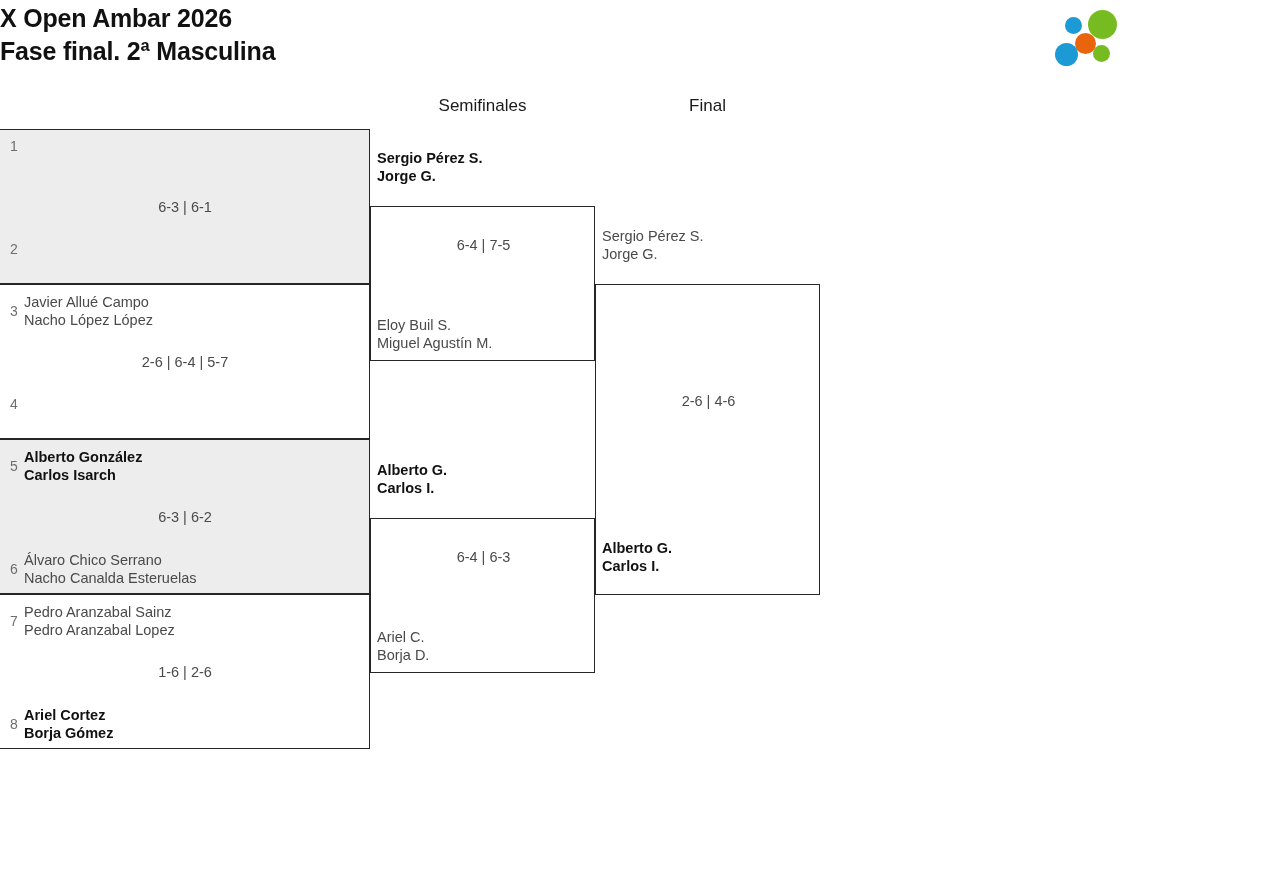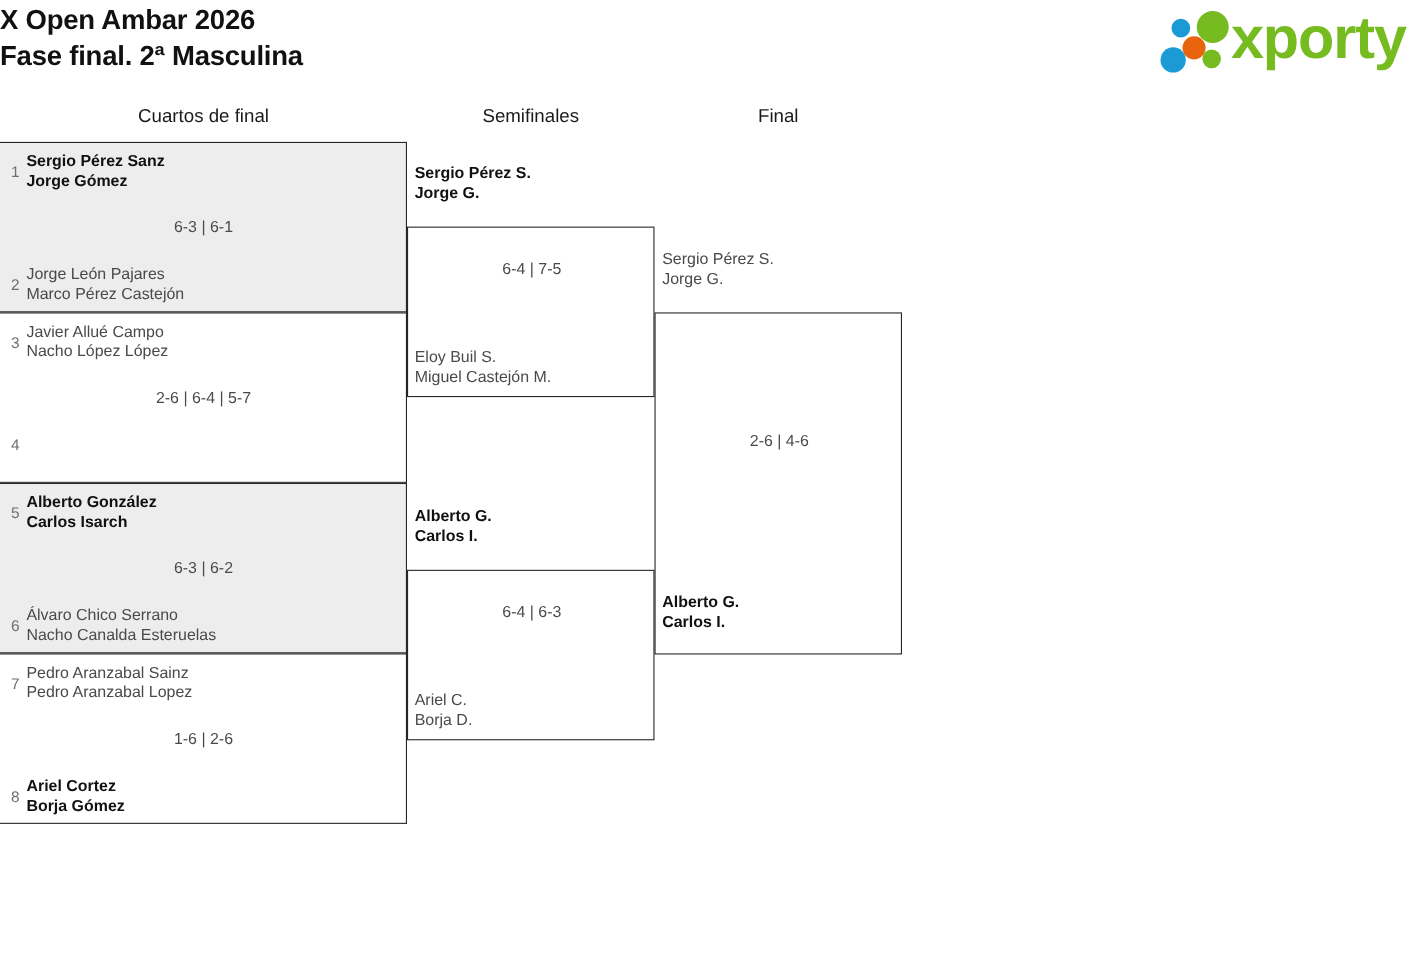--- a/index.html
+++ b/index.html
@@ -181,45 +181,35 @@
     </div>
 
     <div class="logo">
       <div class="logo-dots">
         <span class="dot dot-blue-top"></span>
         <span class="dot dot-orange"></span>
         <span class="dot dot-blue-bot"></span>
         <span class="dot dot-green-big"></span>
         <span class="dot dot-green-sm"></span>
       </div>
-      <div class="logo-word">xporty</div>
     </div>
   </div>
 
-  <div class="round-header rh-qf">Cuartos de final</div>
   <div class="round-header rh-sf">Semifinales</div>
   <div class="round-header rh-f">Final</div>
 
   <div class="bracket">
 
     <div class="qf-match qf-m1 shaded">
       <div class="team qf-top">
         <span class="seed">1</span>
-        <span class="players winner">
-          <span class="player-line">Sergio Pérez Sanz</span>
-          <span class="player-line">Jorge Gómez</span>
-        </span>
       </div>
       <div class="score qf-score">6-3 | 6-1</div>
       <div class="team qf-bottom">
         <span class="seed">2</span>
-        <span class="players">
-          <span class="player-line">Jorge León Pajares</span>
-          <span class="player-line">Marco Pérez Castejón</span>
-        </span>
       </div>
     </div>
 
     <div class="qf-match qf-m2">
       <div class="team qf-top">
         <span class="seed">3</span>
         <span class="players">
           <span class="player-line">Javier Allué Campo</span>
           <span class="player-line">Nacho López López</span>
         </span>
@@ -270,21 +260,21 @@
       <div class="team sf-top">
         <span class="players winner">
           <span class="player-line">Sergio Pérez S.</span>
           <span class="player-line">Jorge G.</span>
         </span>
       </div>
       <div class="score sf-score">6-4 | 7-5</div>
       <div class="team sf-bottom">
         <span class="players">
           <span class="player-line">Eloy Buil S.</span>
-          <span class="player-line">Miguel Castejón M.</span>
+          <span class="player-line">Miguel Agustín M.</span>
         </span>
       </div>
     </div>
 
     <div class="sf-match sf-m2">
       <div class="team sf-top">
         <span class="players winner">
           <span class="player-line">Alberto G.</span>
           <span class="player-line">Carlos I.</span>
         </span>

